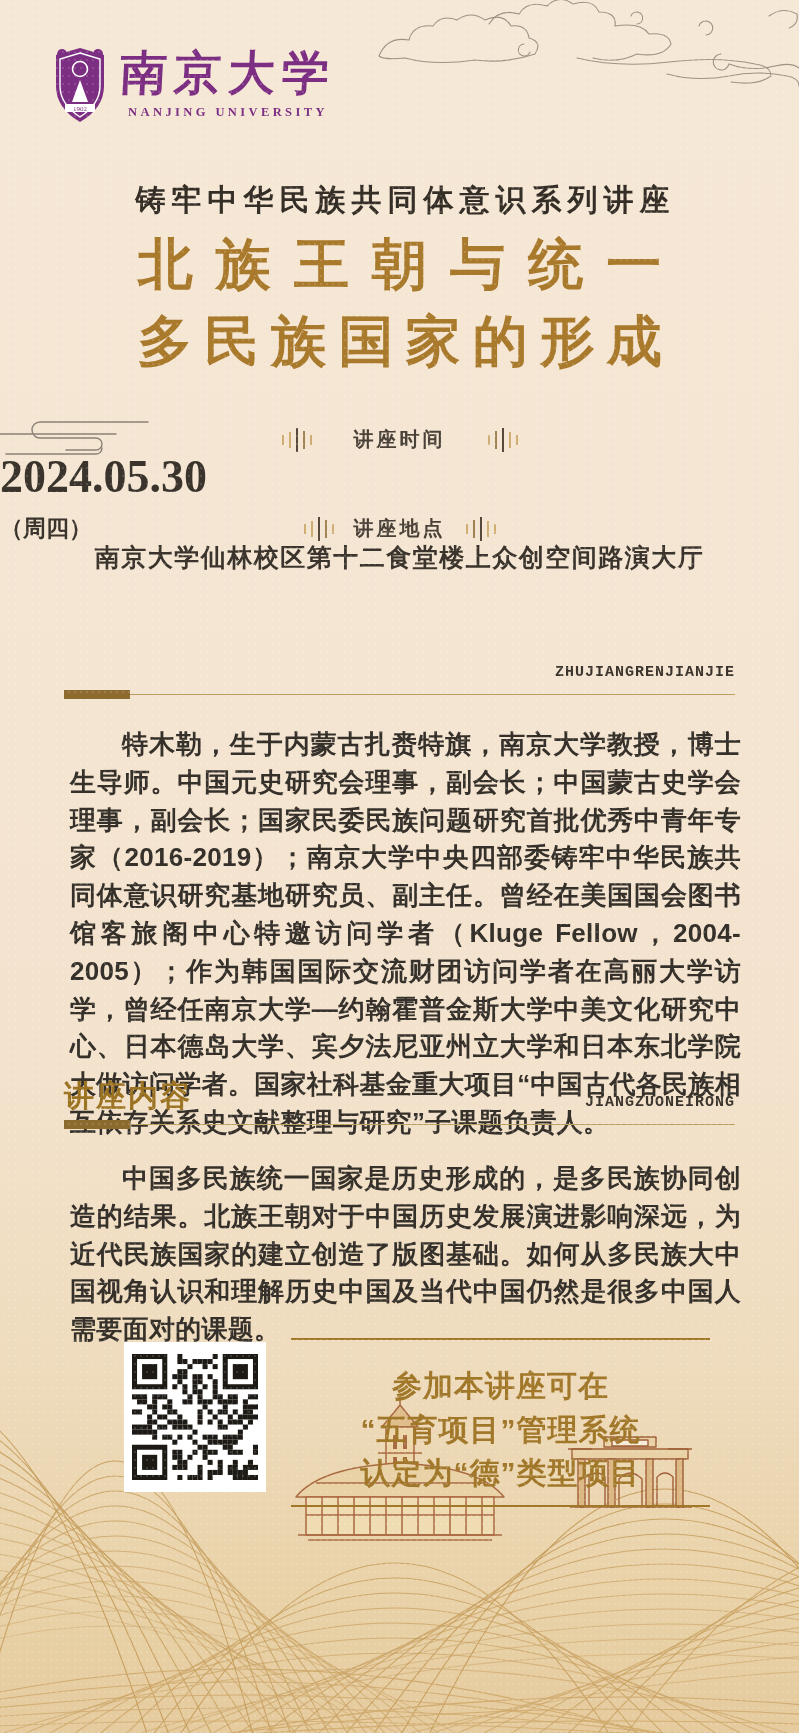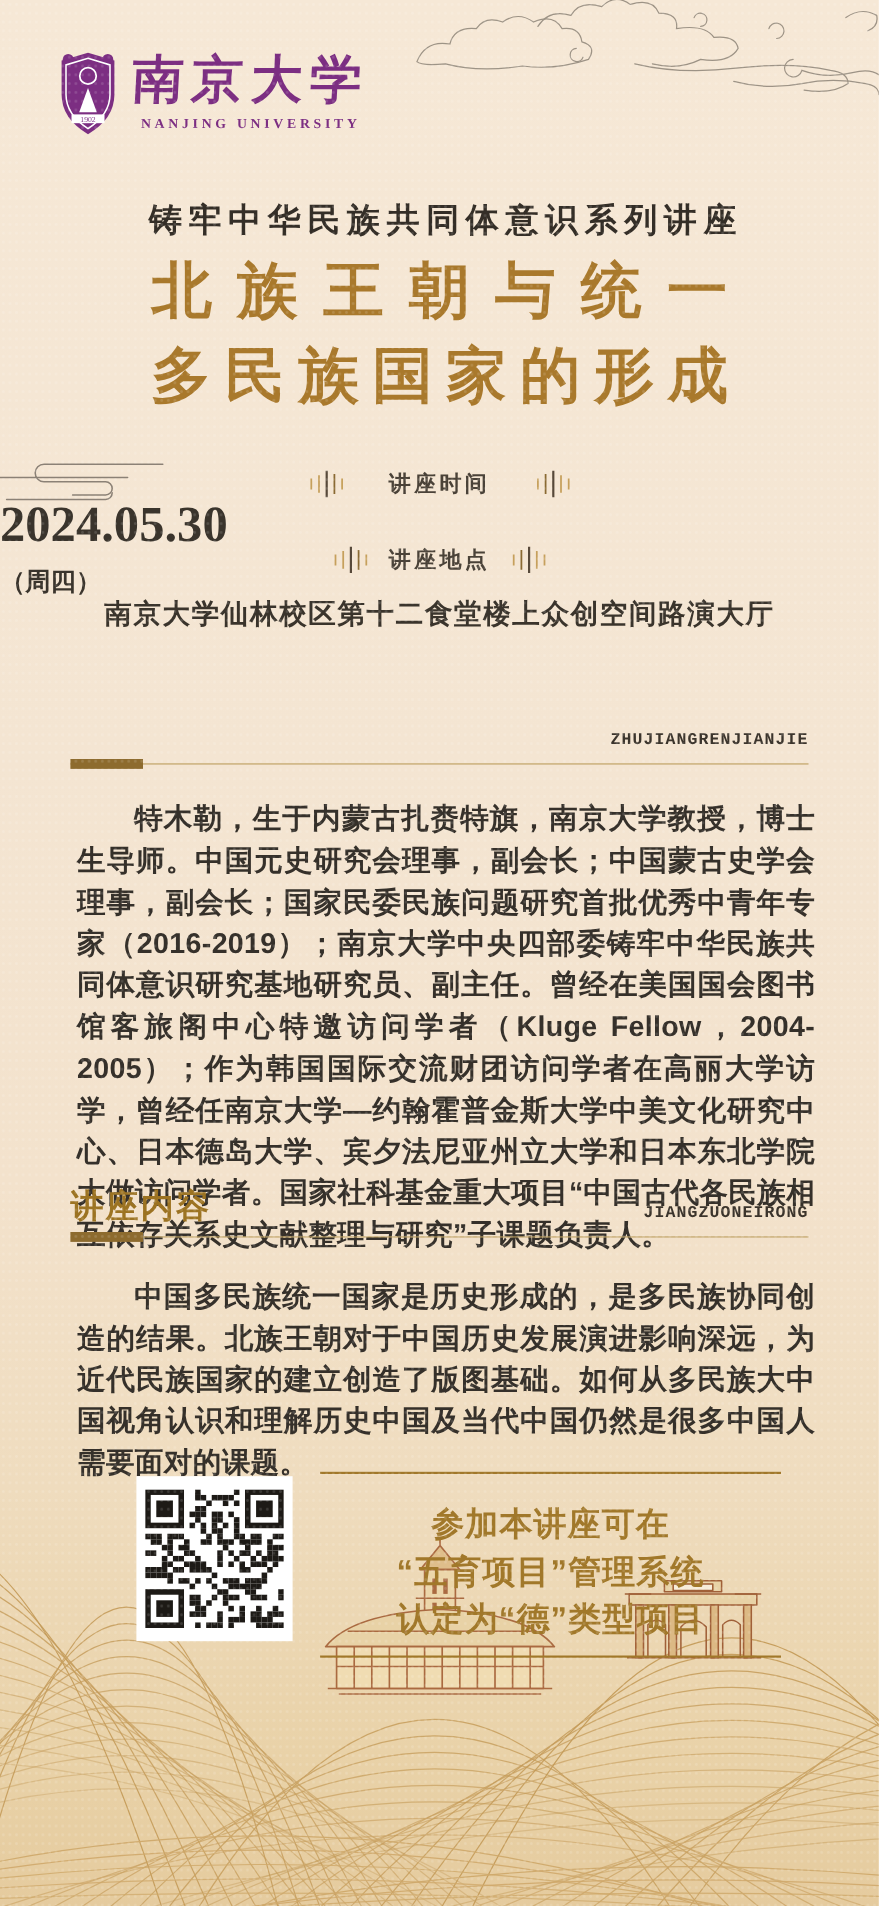--- a/index.html
+++ b/index.html
@@ -29,21 +29,21 @@
     font-weight:700; font-size:30px; letter-spacing:6px; padding-left:12px; box-sizing:border-box; color:#342e27;}
   .main-title{position:absolute; top:226px; left:0; width:100%; text-align:center; z-index:2;
     font-family:"Liberation Serif", serif; font-weight:700; font-size:55px; line-height:77px; color:#a9792c;}
   .main-title .line1{letter-spacing:.42em; padding-left:.42em;}
   .main-title .line2{letter-spacing:.22em; padding-left:.22em;}
 
   .label-row{position:absolute; left:0; width:100%; display:flex; justify-content:center;
     align-items:center; gap:12px; z-index:2;}
   .label-row .lbl{font-size:20px; font-weight:600; letter-spacing:3px; color:#4a4238;}
   .time-label{top:426px;gap:34px;}
-  .loc-label{top:495px;}
+  .loc-label{top:515px;}
 
   .date-row{position:absolute; top:450px; left:0; width:100%; display:flex; justify-content:center;
     align-items:baseline; gap:10px; z-index:2; font-family:"Liberation Serif", serif; font-weight:700; color:#3a342c;flex-direction:column;}
   .date-row .big{font-size:46px;}
   .date-row .small{font-size:23px;}
 
   .location{position:absolute; top:541px; left:0; width:100%; text-align:center; z-index:2;
     font-size:25px; font-weight:700; letter-spacing:1.5px; color:#3a342c;}
 
   .sec-head{position:absolute; left:64px; z-index:2; font-size:30px; font-weight:800;

